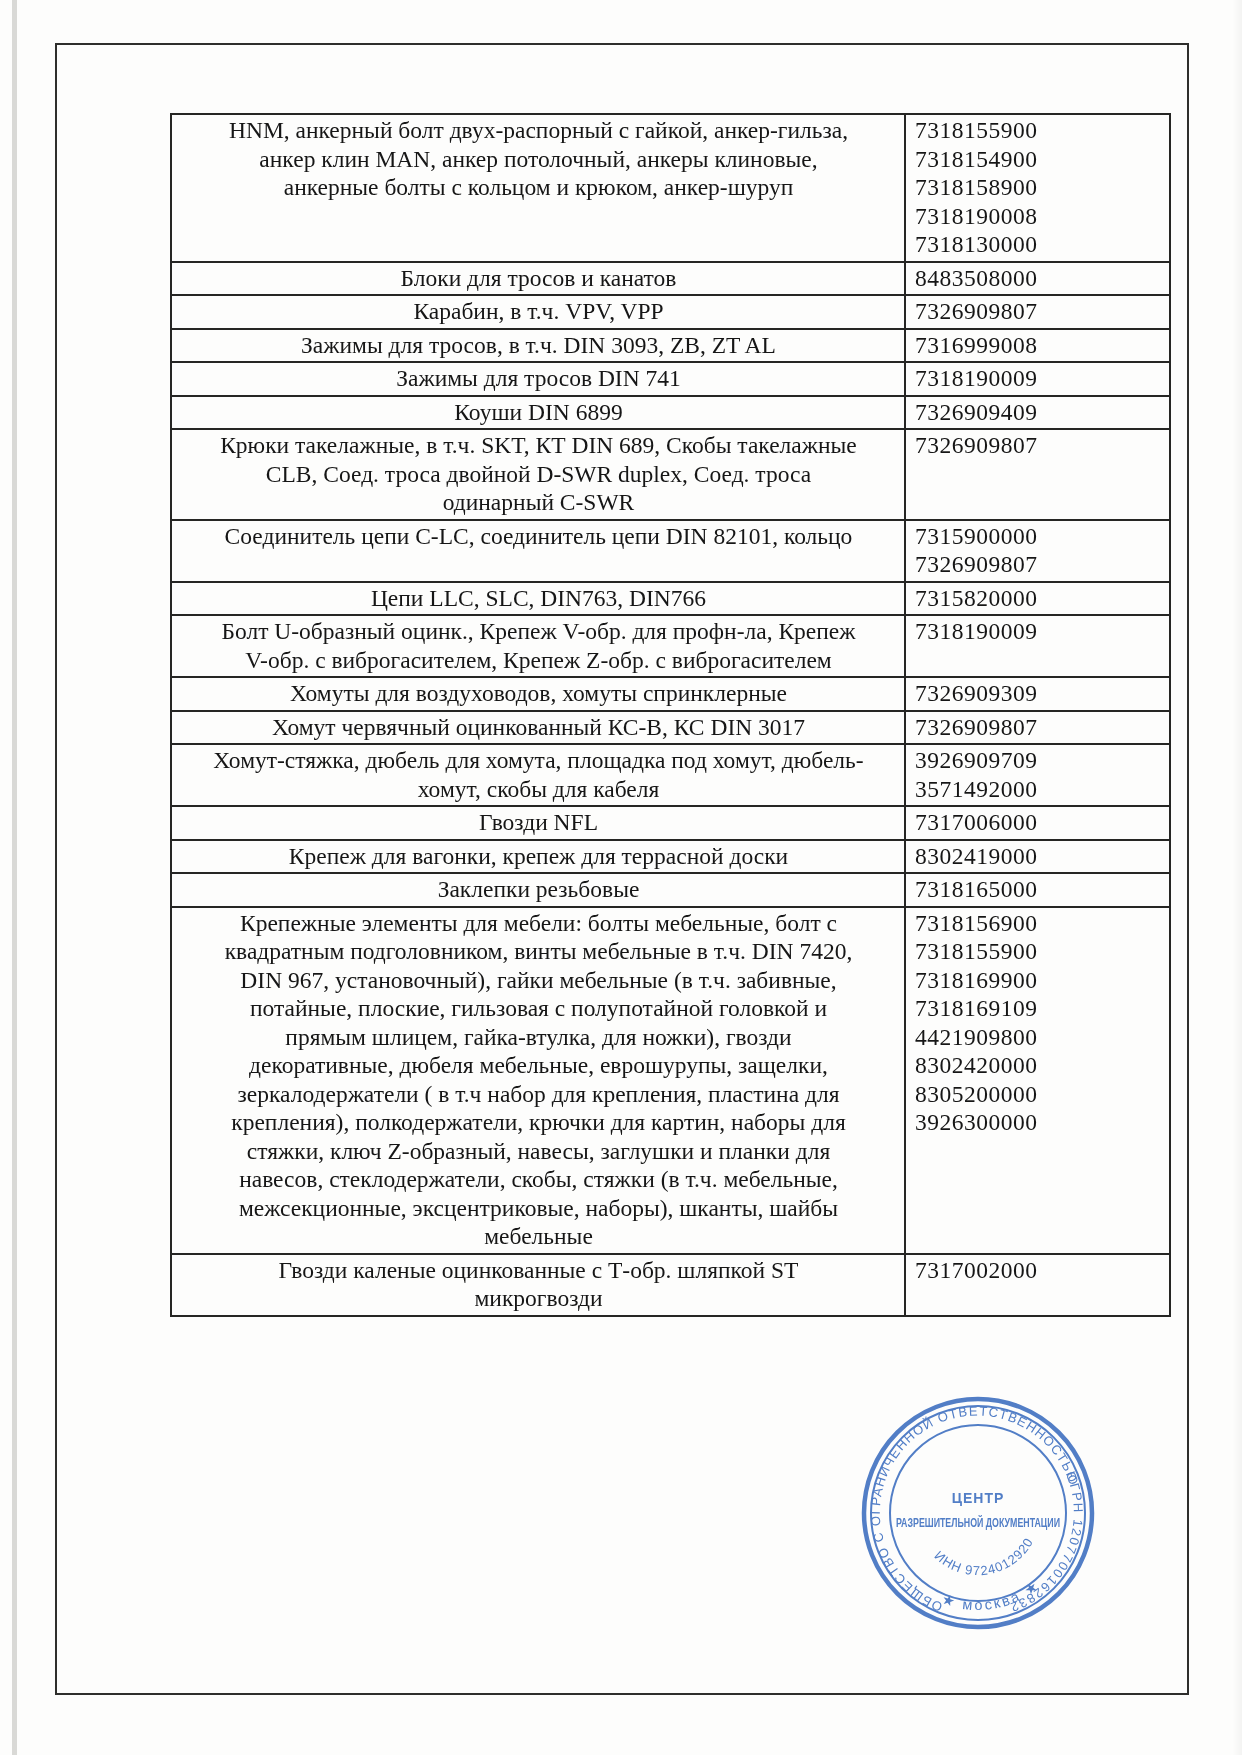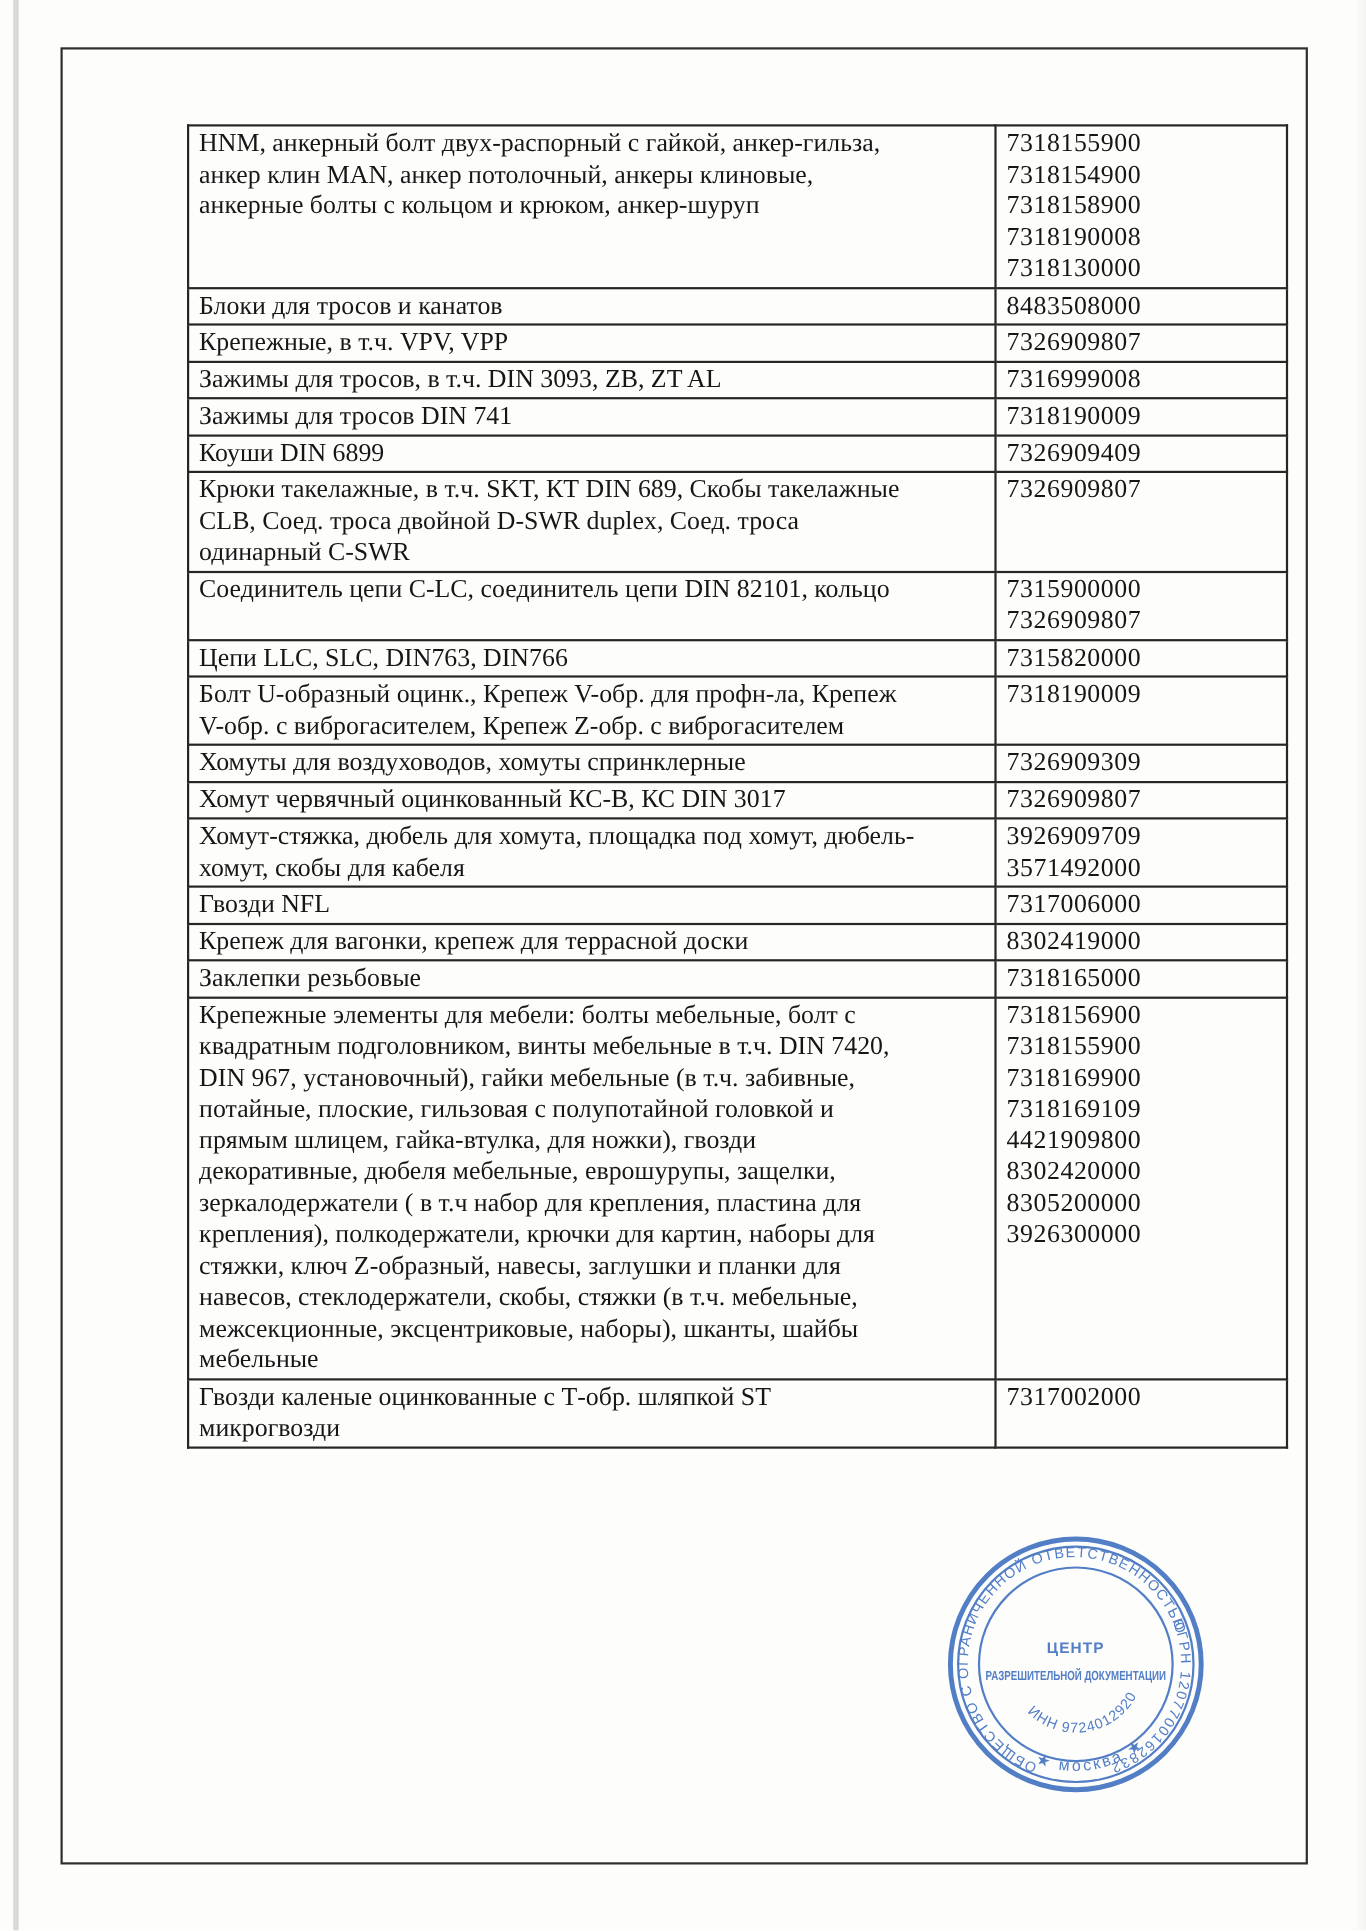--- a/index.html
+++ b/index.html
@@ -31,21 +31,21 @@
   }
   table.products td{
     border:2px solid #262624;
     vertical-align:top;
     font-size:23.5px;
     line-height:28.5px;
     white-space:pre-line;
     padding:1px 8px 2px 9px;
     overflow:hidden;
   }
-  td.desc{width:715px;}
+  td.desc{width:715px;text-align:center;}
   td.codes{width:246px;padding-left:12px;letter-spacing:0.5px;margin-left:20px;}
   .stamp-wrap{
     position:absolute;left:848px;top:1383px;width:260px;height:260px;
     mix-blend-mode:multiply;
     opacity:0.88;
   }
   .stamp-wrap svg{display:block;}
   .stamp-band{font-family:"Liberation Sans","DejaVu Sans",sans-serif;}
 </style>
 </head>
@@ -66,21 +66,21 @@
 7318154900
 7318158900
 7318190008
 7318130000</td>
       </tr>
       <tr>
         <td class="desc">Блоки для тросов и канатов</td>
         <td class="codes">8483508000</td>
       </tr>
       <tr>
-        <td class="desc">Крепежные, в т.ч. VPV, VPP</td>
+        <td class="desc">Карабин, в т.ч. VPV, VPP</td>
         <td class="codes">7326909807</td>
       </tr>
       <tr>
         <td class="desc">Зажимы для тросов, в т.ч. DIN 3093, ZB, ZT AL</td>
         <td class="codes">7316999008</td>
       </tr>
       <tr>
         <td class="desc">Зажимы для тросов DIN 741</td>
         <td class="codes">7318190009</td>
       </tr>

